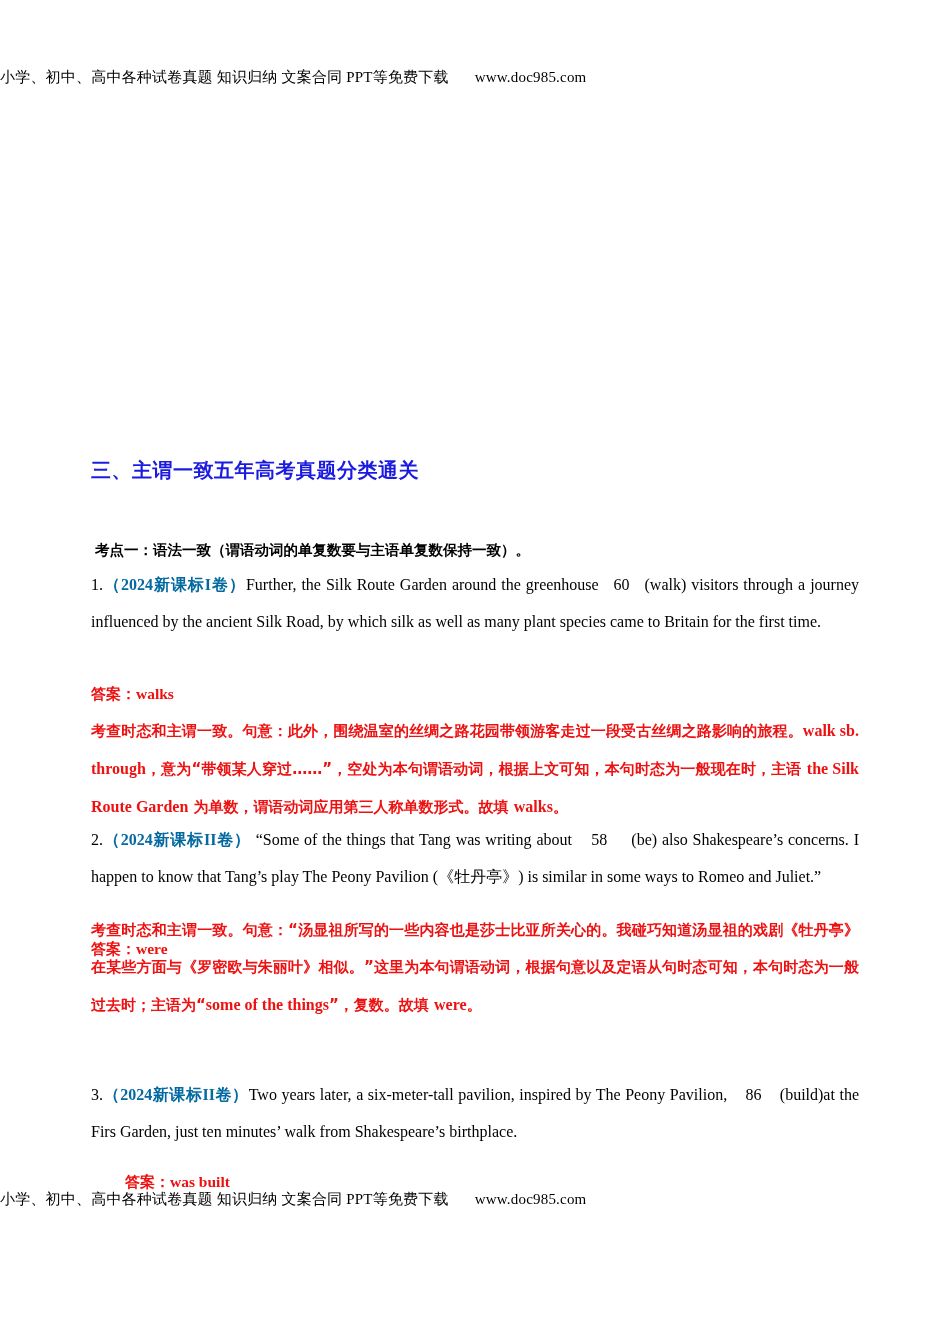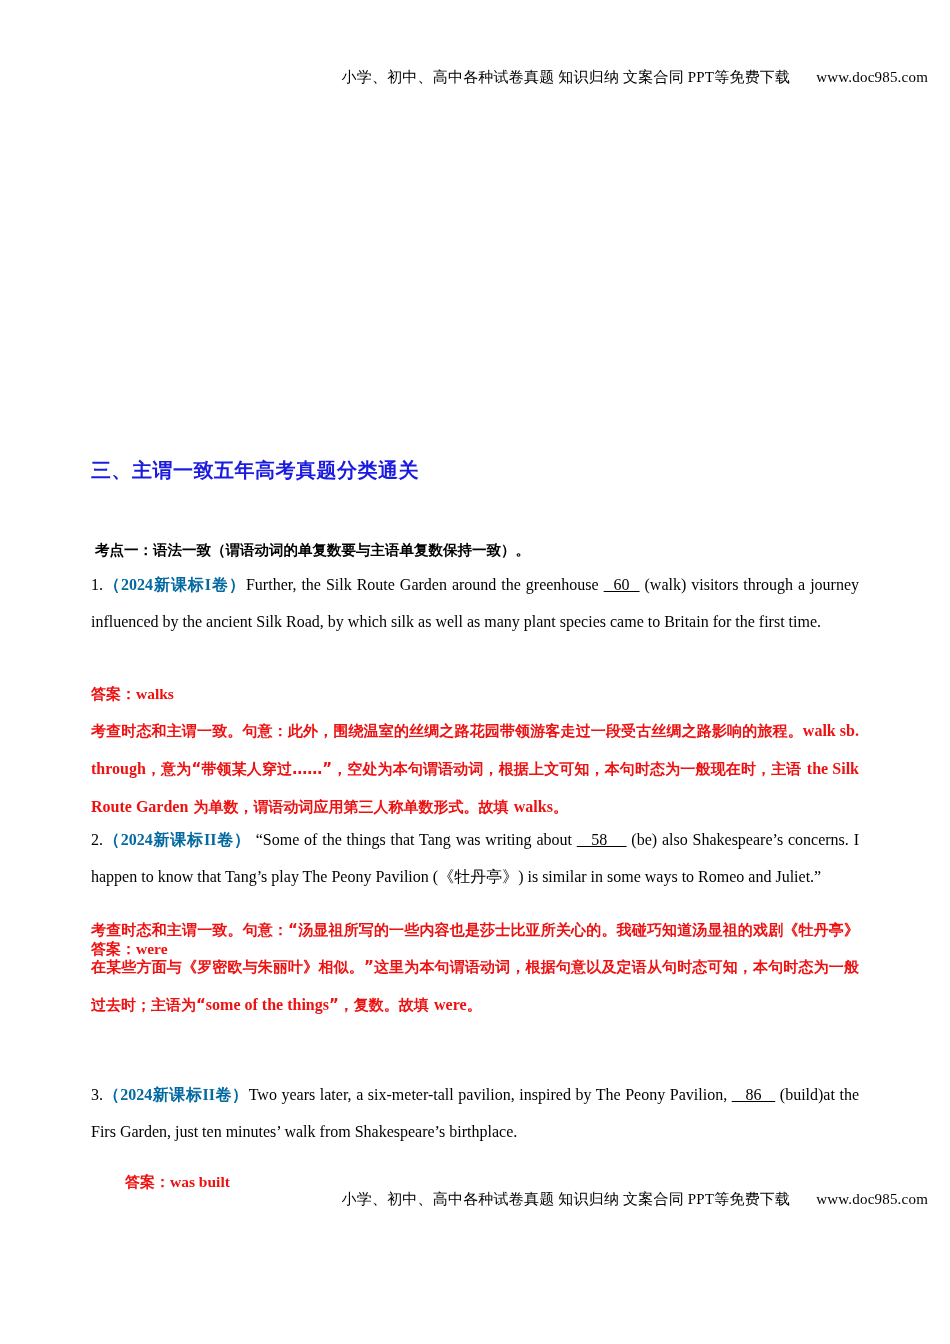--- a/index.html
+++ b/index.html
@@ -1,19 +1,19 @@
 <!DOCTYPE html>
 <html><head>
   <meta charset="utf-8">
   <style>
     html, body { margin: 0; padding: 0; background: #ffffff; }
     body { width: 950px; height: 1344px; position: relative; overflow: hidden;
            font-family: "Liberation Serif", "DejaVu Serif", serif; color: #000; }
     .page-header, .page-footer {
-      position: absolute; left: 0; width: 928px; text-align: right;
+      position: absolute; left: 0; width: 928px; text-align: left;
       font-size: 15px; color: #000; letter-spacing: 0.2px;
     }
     .page-header { top: 68px; }
     .page-footer { top: 1190px; }
     .hf-text { }
     .hf-url { margin-left: 22px; }
 
     .content { position: absolute; left: 91px; width: 768px; top: 0; }
 
     .section-title {
@@ -25,21 +25,21 @@
       position: absolute; top: 541px; left: 4px;
       font-family: "DejaVu Sans", "Liberation Sans", sans-serif;
       font-weight: bold; font-size: 14.5px; color: #000;
     }
 
     .para {
       position: absolute; left: 0; width: 768px;
       font-size: 16px; line-height: 37px; text-align: justify; color: #000;
     }
     .source { color: #0369a1; font-weight: bold; }
-    .blank { text-decoration: underline; white-space: pre; }
+    .blank { white-space: pre; }
 
     .answer {
       position: absolute; left: 0; width: 768px;
       color: #ee1111; font-weight: bold; font-size: 15.5px;
       font-family: "Liberation Serif", "DejaVu Serif", serif;
     }
     .answer .zh { font-family: "DejaVu Sans", "Liberation Sans", sans-serif; font-size: 15px; }
 
     .explain {
       position: absolute; left: 0; width: 768px;

